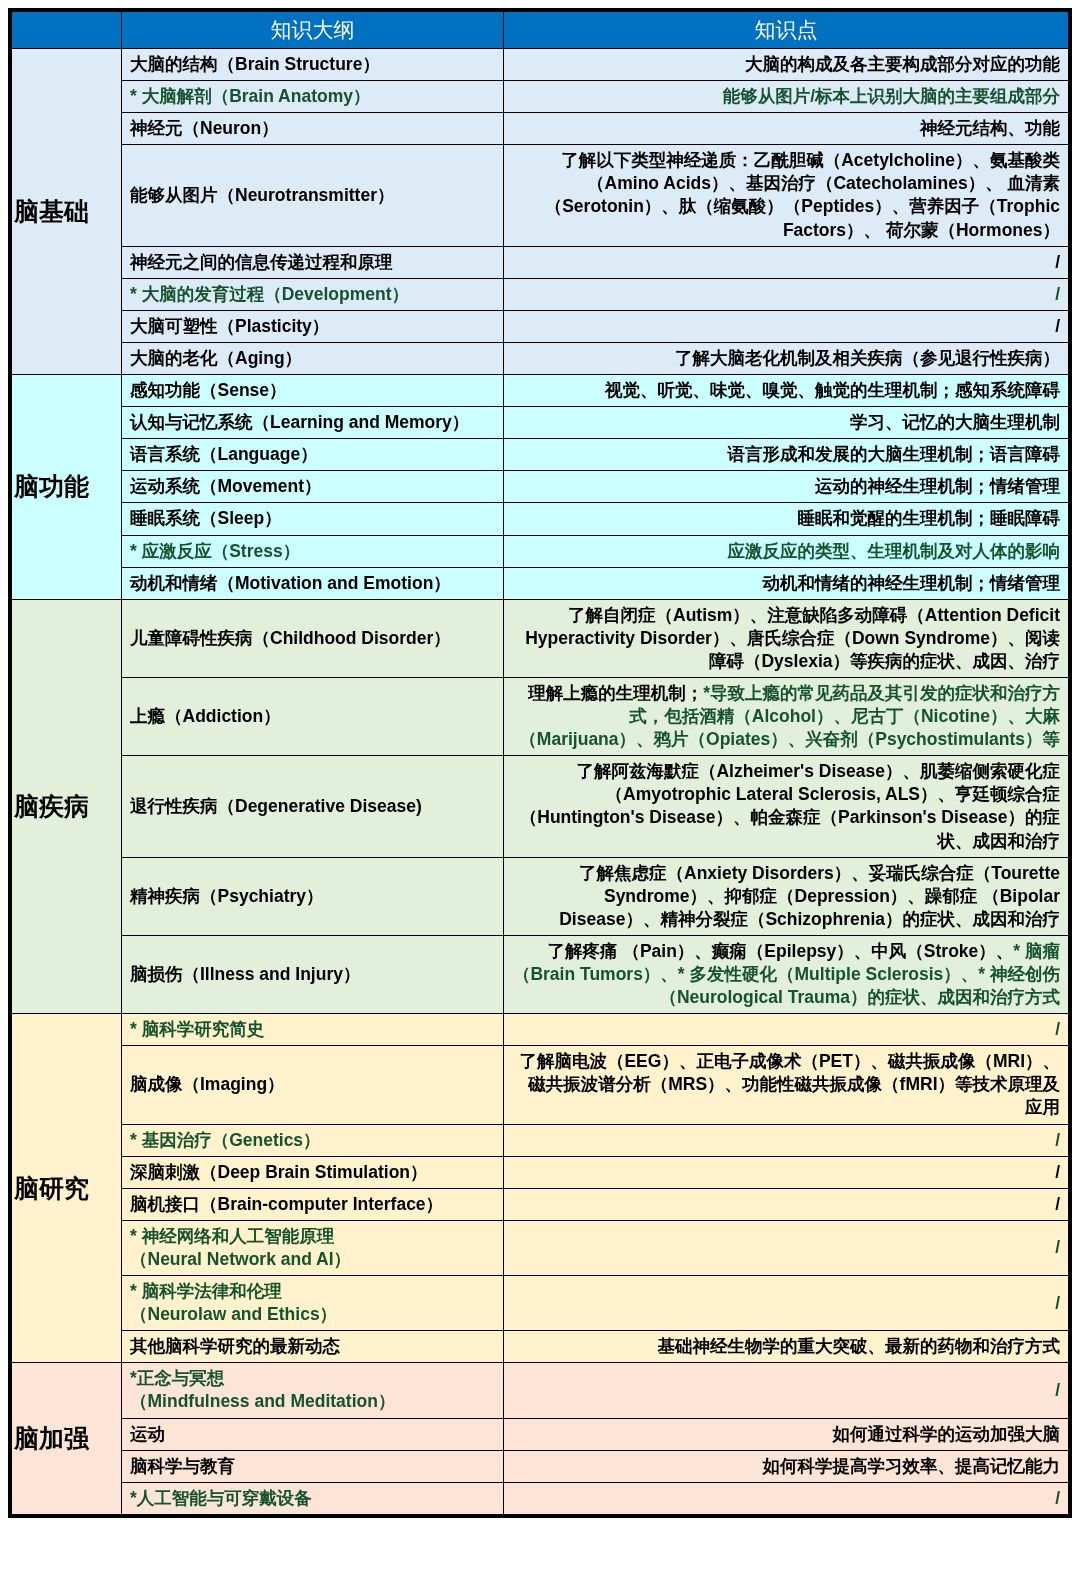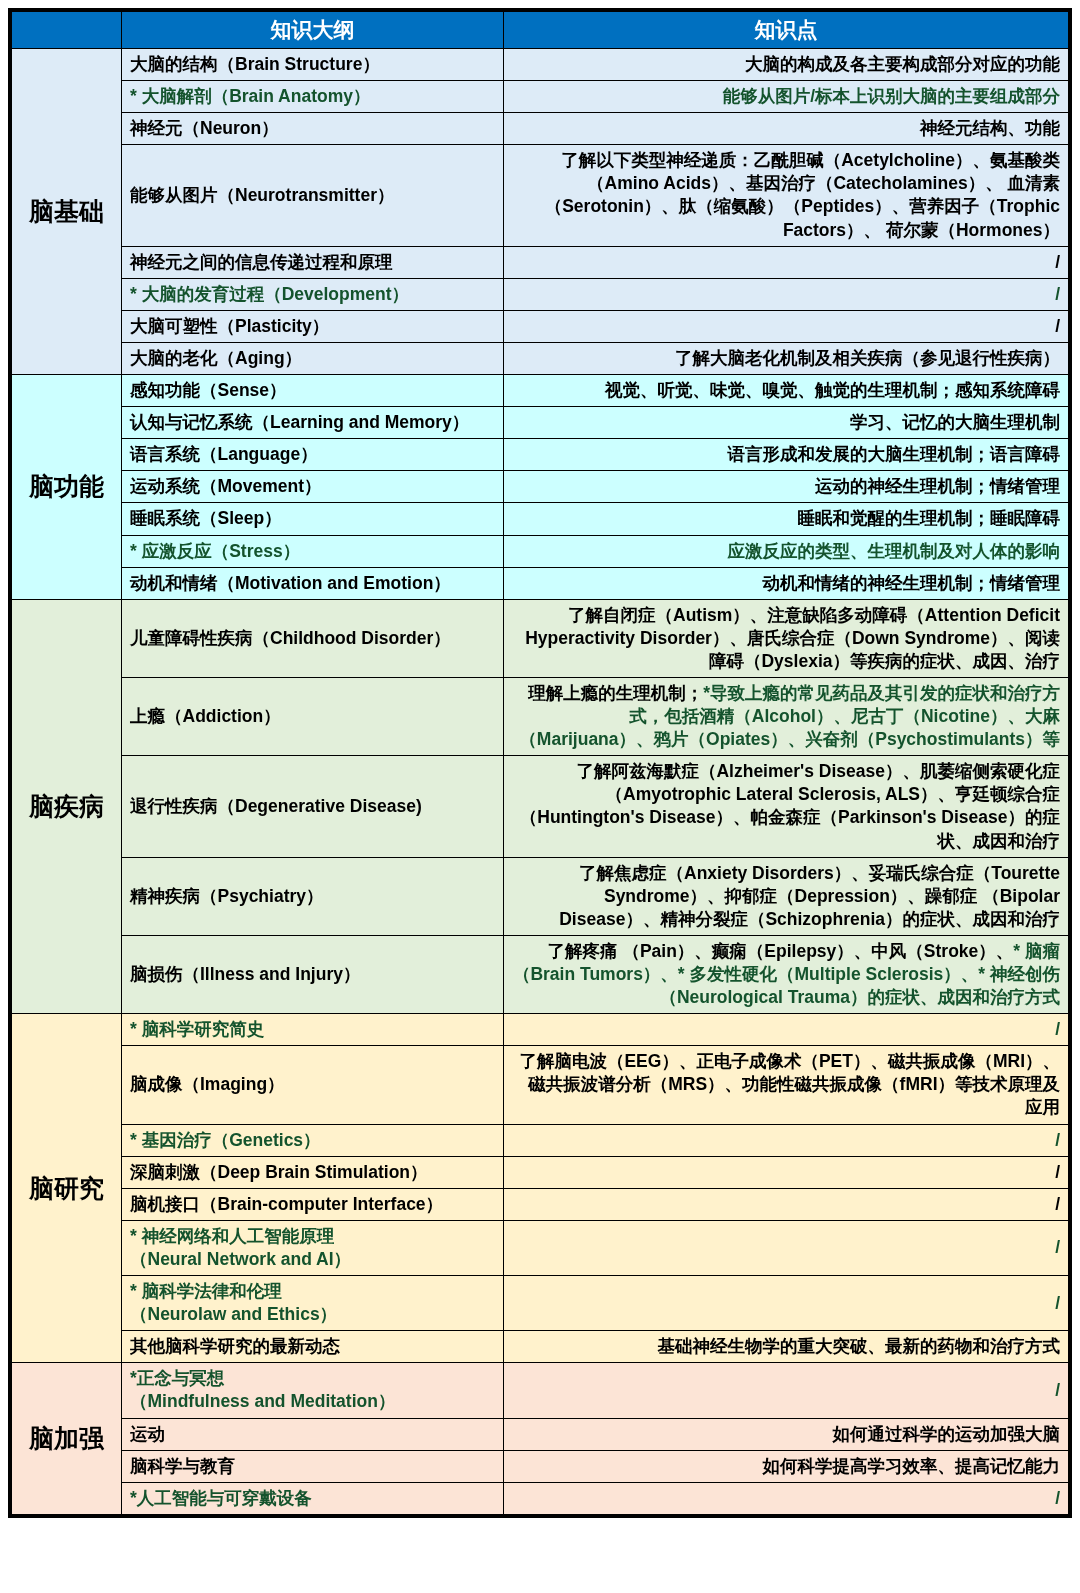--- a/index.html
+++ b/index.html
@@ -23,38 +23,37 @@
     font-size: 25px;
     line-height: 1.45;
   }
 
   table { width: 100%; border-collapse: collapse; table-layout: fixed; }
   th, td { border: 1.5px solid #000; }
 
   th {
     background: #0070C0;
     color: #FFFFFF;
-    font-weight: bold;
+    font-weight: normal;
     font-size: 21px;
     text-align: center;
     padding: 4px 2px;
     height: 33px;
   }
 
   td {
     font-size: 17.5px;
     font-weight: bold;
     color: #000000;
     line-height: 1.32;
     padding: 4px 8px;
     vertical-align: middle;
   }
 
   td.section-label {
-    text-align: center;
     font-size: 25px;
     padding: 2px 2px;
   }
 
   td.topic  { text-align: left; }
   td.point  { text-align: right; }
   .pre { white-space: pre-line; text-align: center; }
 
   .red { color: #14532d; }
 

